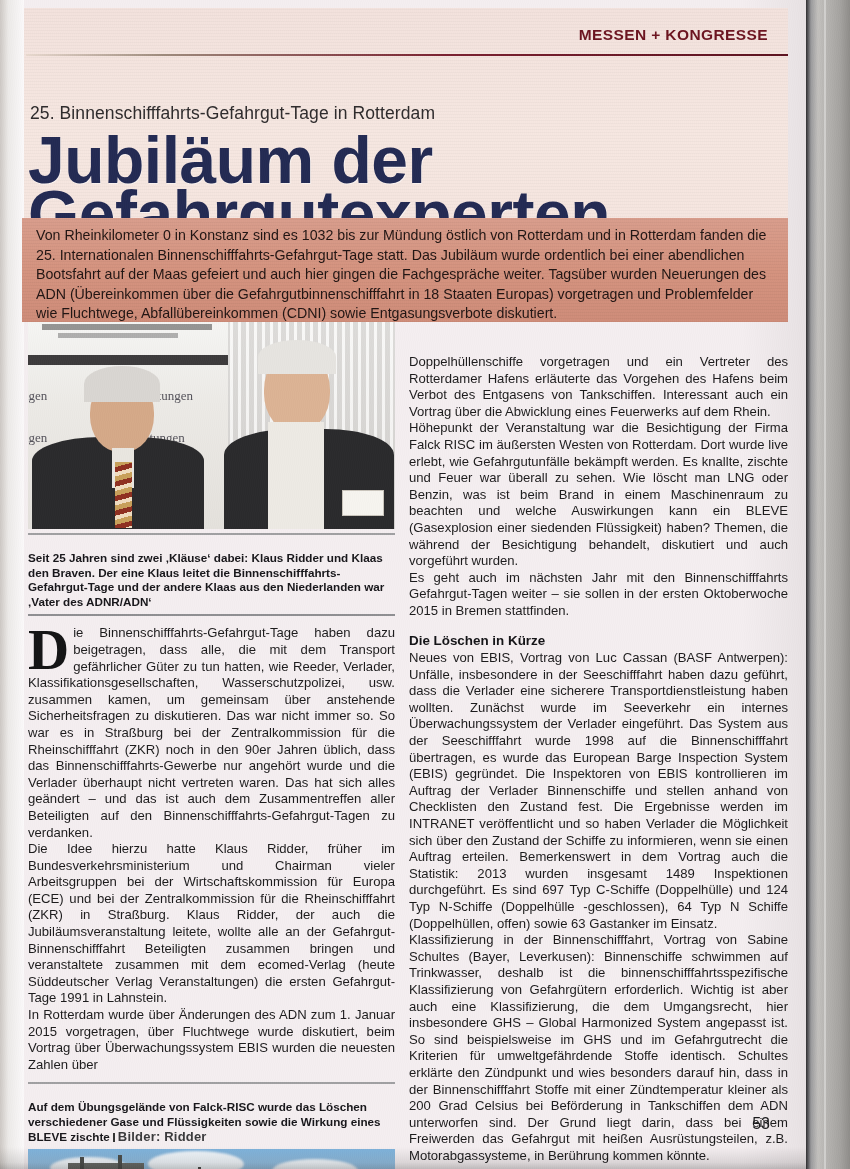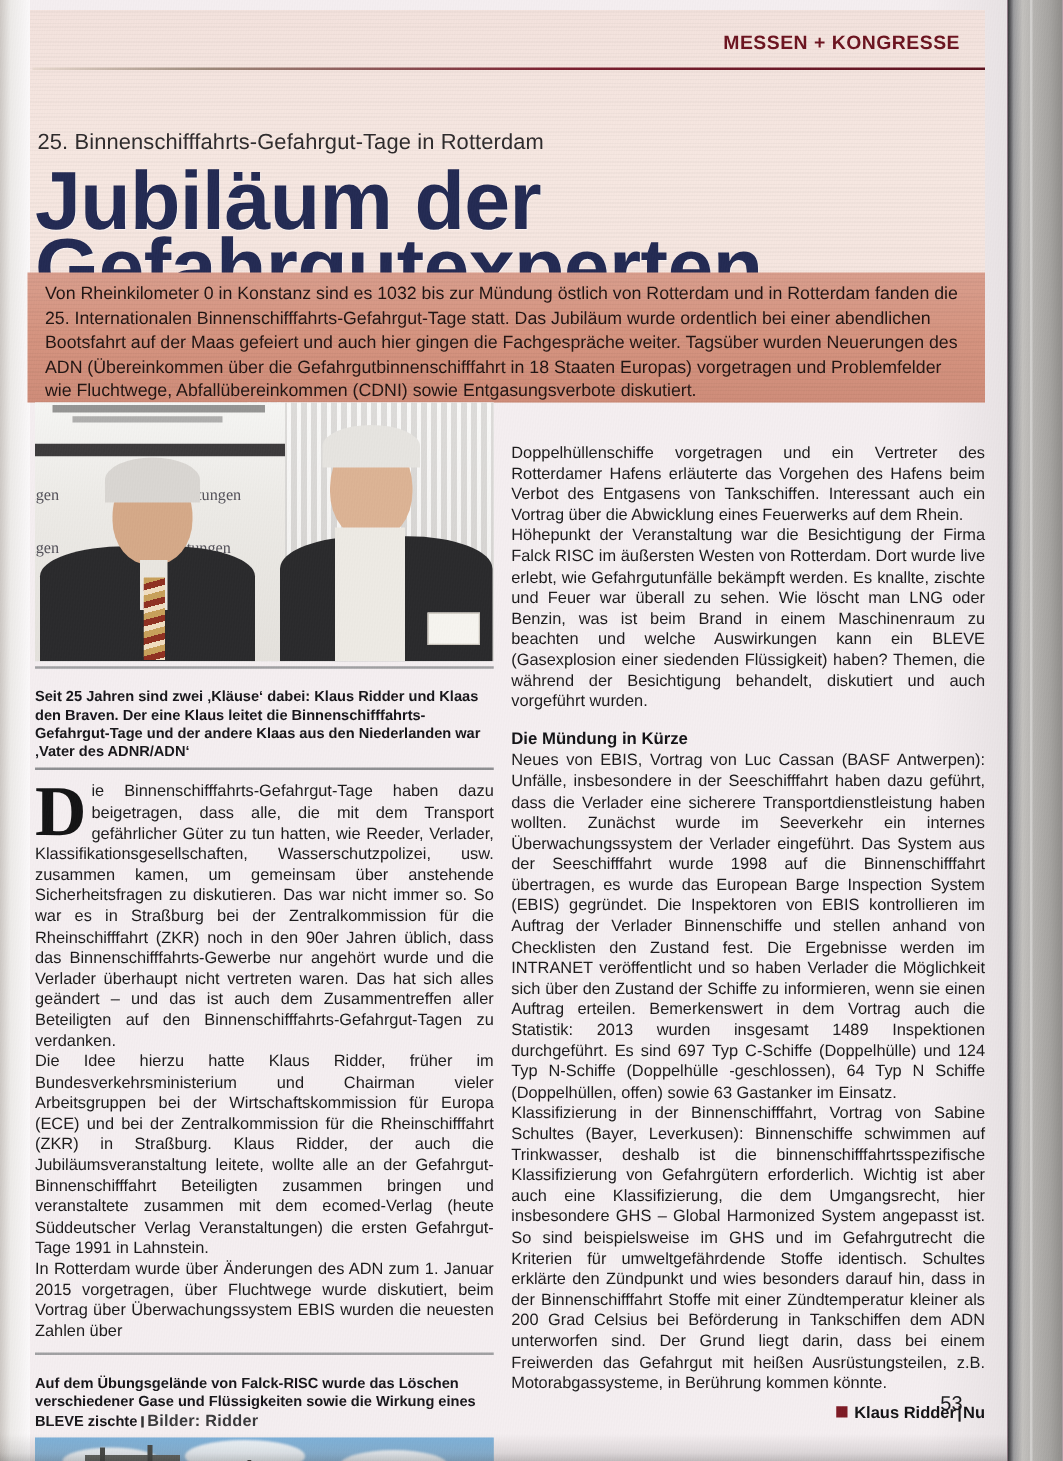--- a/index.html
+++ b/index.html
@@ -9,21 +9,21 @@
     background: #7e7e7e;
   }
   body {
     font-family: "Liberation Sans", sans-serif;
   }
   .page {
     position: relative;
     width: 850px;
     height: 1169px;
     overflow: hidden;
-    background: #f9a8d4;
+    background: #15803d;
   }
 
   
   .sheet {
     position: absolute;
     left: 0px;
     top: 0px;
     width: 806px;
     height: 1169px;
     background:
@@ -353,21 +353,22 @@
         <div class="pt-rig" style="left:170px; top:18px; width:3px; height:40px;"></div>
 
       </div>
 
     </div>
 
     <div class="col-right">
       <div class="body-text">
         <p>Doppelhüllenschiffe vorgetragen und ein Vertreter des Rotterdamer Hafens erläuterte das Vorgehen des Hafens beim Verbot des Entgasens von Tankschiffen. Interessant auch ein Vortrag über die Abwicklung eines Feuerwerks auf dem Rhein.</p>
         <p>Höhepunkt der Veranstaltung war die Besichtigung der Firma Falck RISC im äußersten Westen von Rotterdam. Dort wurde live erlebt, wie Gefahrgutunfälle bekämpft werden. Es knallte, zischte und Feuer war überall  zu sehen. Wie löscht man LNG oder Benzin, was ist beim Brand in einem Maschinenraum zu beachten und welche Auswirkungen kann ein BLEVE (Gasexplosion einer siedenden Flüssigkeit) haben? Themen, die während der Besichtigung behandelt, diskutiert und auch vorgeführt wurden.</p>
-        <div class="subhead">Die Mündung in Kürze</div>
+        <p>Es geht auch im nächsten Jahr mit den Binnenschifffahrts Gefahrgut-Tagen weiter – sie sollen in der ersten Oktoberwoche 2015 in Bremen stattfinden.</p>
+        <div class="subhead">Die Löschen in Kürze</div>
         <p>Neues von EBIS, Vortrag von Luc Cassan (BASF Antwerpen): Unfälle, insbesondere in der Seeschifffahrt haben dazu geführt, dass die Verlader eine sicherere Transportdienstleistung haben wollten. Zunächst wurde im Seeverkehr ein internes Überwachungssystem der Verlader eingeführt. Das System aus der Seeschifffahrt wurde 1998 auf die Binnenschifffahrt übertragen, es wurde das European Barge Inspection System (EBIS) gegründet. Die Inspektoren von EBIS kontrollieren im Auftrag der Verlader Binnenschiffe und stellen anhand von Checklisten den Zustand fest. Die Ergebnisse werden im INTRANET veröffentlicht und so haben Verlader die Möglichkeit sich über den Zustand der Schiffe zu informieren, wenn sie einen Auftrag erteilen. Bemerkenswert in dem Vortrag auch die Statistik: 2013 wurden insgesamt 1489 Inspektionen durchgeführt. Es sind 697 Typ C-Schiffe (Doppelhülle) und  124 Typ N-Schiffe (Doppelhülle -geschlossen), 64 Typ N Schiffe (Doppelhüllen, offen) sowie 63 Gastanker im Einsatz.</p>
         <p>Klassifizierung in der Binnenschifffahrt, Vortrag von Sabine Schultes (Bayer, Leverkusen): Binnenschiffe schwimmen auf Trinkwasser, deshalb ist die binnenschifffahrtsspezifische  Klassifizierung von Gefahrgütern erforderlich. Wichtig ist aber auch eine Klassifizierung, die dem Umgangsrecht, hier insbesondere GHS – Global Harmonized System angepasst ist. So sind beispielsweise im GHS und im Gefahrgutrecht die Kriterien für umweltgefährdende Stoffe identisch. Schultes erklärte den Zündpunkt und wies besonders darauf hin, dass in der Binnenschifffahrt Stoffe mit einer Zündtemperatur kleiner als 200 Grad Celsius bei Beförderung in Tankschiffen dem ADN unterworfen sind. Der Grund liegt darin, dass bei einem Freiwerden das Gefahrgut mit heißen Ausrüstungsteilen, z.B. Motorabgassysteme, in Berührung kommen könnte.</p>
       </div>
       <div class="byline"><span class="byline-sq"></span><span>Klaus Ridder</span><span class="byline-pipe">|</span><span>Nu</span></div>
     </div>
 
     <div class="folio">53</div>
     <div class="page-bottom-shadow"></div>
   </div>
 

